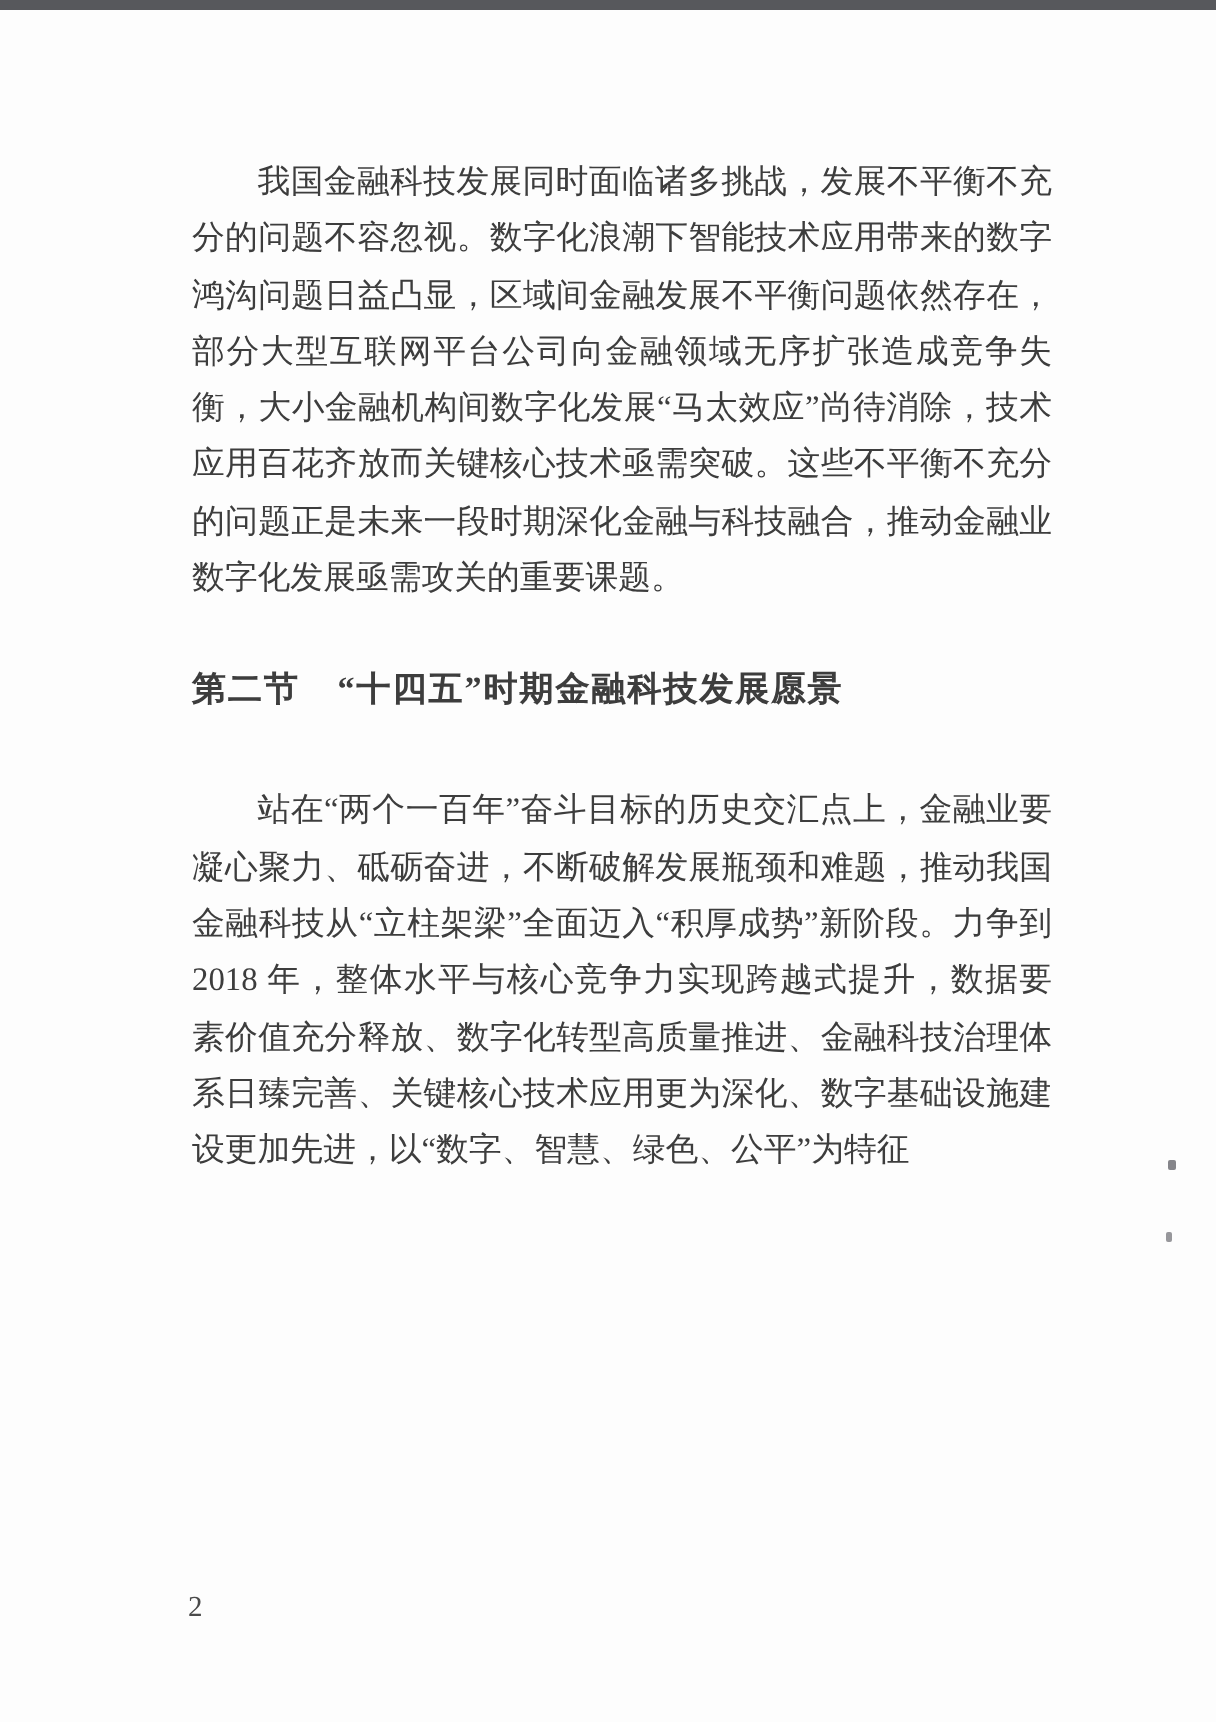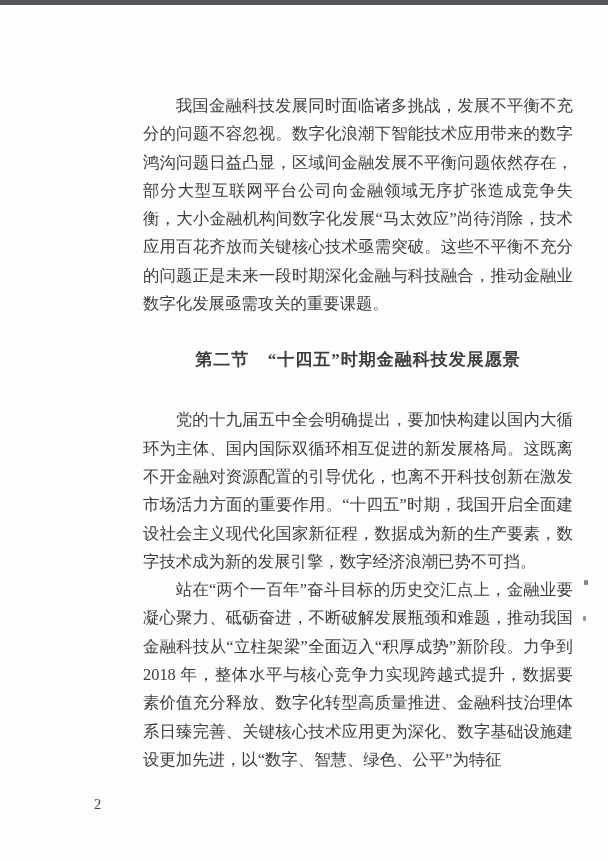--- a/index.html
+++ b/index.html
@@ -18,40 +18,38 @@
   .top-bar {
     position: absolute;
     top: 0;
     left: 0;
     width: 608px;
     height: 5px;
     background: #57585c;
   }
   .page {
     position: absolute;
-    top: 92px;
+    top: 77px;
     left: 96px;
     width: 430px;
-    margin-left: 47px;
   }
   .para {
     margin: 0;
     font-size: 16.4px;
     line-height: 28.3px;
     color: #3d3d3d;
     text-align: justify;
     text-indent: 2em;
   }
   .section-heading {
     margin: 28px 0 32px 0;
     font-size: 17px;
     font-weight: 700;
     line-height: 28px;
     color: #3d3d3d;
-    text-align: center;
     letter-spacing: 1px;
   }
   .heading-label {
     margin-right: 1.1em;
   }
   .page-number {
     position: absolute;
     left: 94px;
     top: 795px;
     font-size: 14.5px;
@@ -83,21 +81,20 @@
 <div class="screen">
   <div class="top-bar"></div>
 
   <main class="page">
     <p class="para">我国金融科技发展同时面临诸多挑战，发展不平衡不充分的问题不容忽视。数字化浪潮下智能技术应用带来的数字鸿沟问题日益凸显，区域间金融发展不平衡问题依然存在，部分大型互联网平台公司向金融领域无序扩张造成竞争失衡，大小金融机构间数字化发展“马太效应”尚待消除，技术应用百花齐放而关键核心技术亟需突破。这些不平衡不充分的问题正是未来一段时期深化金融与科技融合，推动金融业数字化发展亟需攻关的重要课题。</p>
 
     <h2 class="section-heading">
       <span class="heading-label">第二节</span><span class="heading-title">“十四五”时期金融科技发展愿景</span>
     </h2>
 
-    <p class="para">党的十九届五中全会明确提出，要加快构建以国内大循环为主体、国内国际双循环相互促进的新发展格局。这既离不开金融对资源配置的引导优化，也离不开科技创新在激发市场活力方面的重要作用。“十四五”时期，我国开启全面建设社会主义现代化国家新征程，数据成为新的生产要素，数字技术成为新的发展引擎，数字经济浪潮已势不可挡。</p>
 
     <p class="para">站在“两个一百年”奋斗目标的历史交汇点上，金融业要凝心聚力、砥砺奋进，不断破解发展瓶颈和难题，推动我国金融科技从“立柱架梁”全面迈入“积厚成势”新阶段。力争到 2018 年，整体水平与核心竞争力实现跨越式提升，数据要素价值充分释放、数字化转型高质量推进、金融科技治理体系日臻完善、关键核心技术应用更为深化、数字基础设施建设更加先进，以“数字、智慧、绿色、公平”为特征</p>
   </main>
 
   <div class="page-number">2</div>
 
   <div class="speck speck-a"></div>
   <div class="speck speck-b"></div>
 </div>
 

